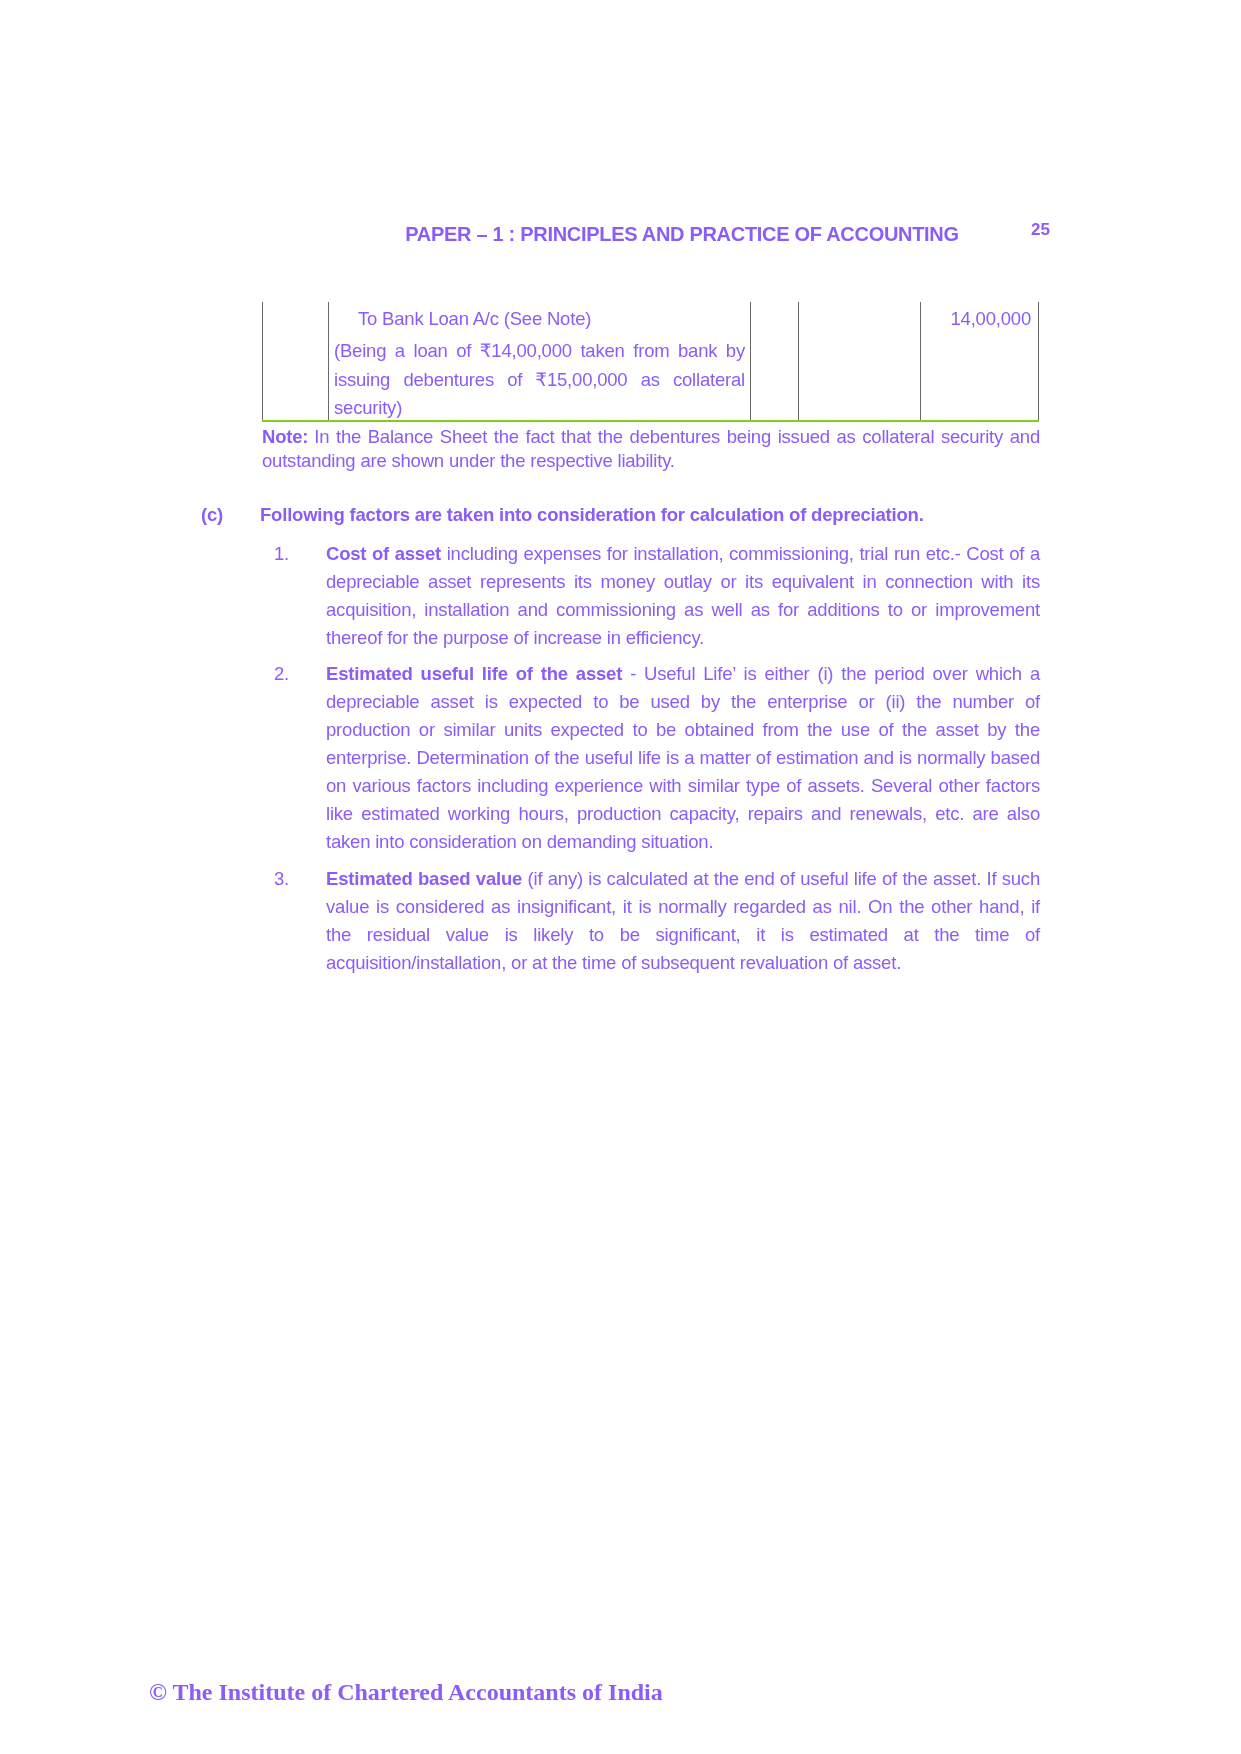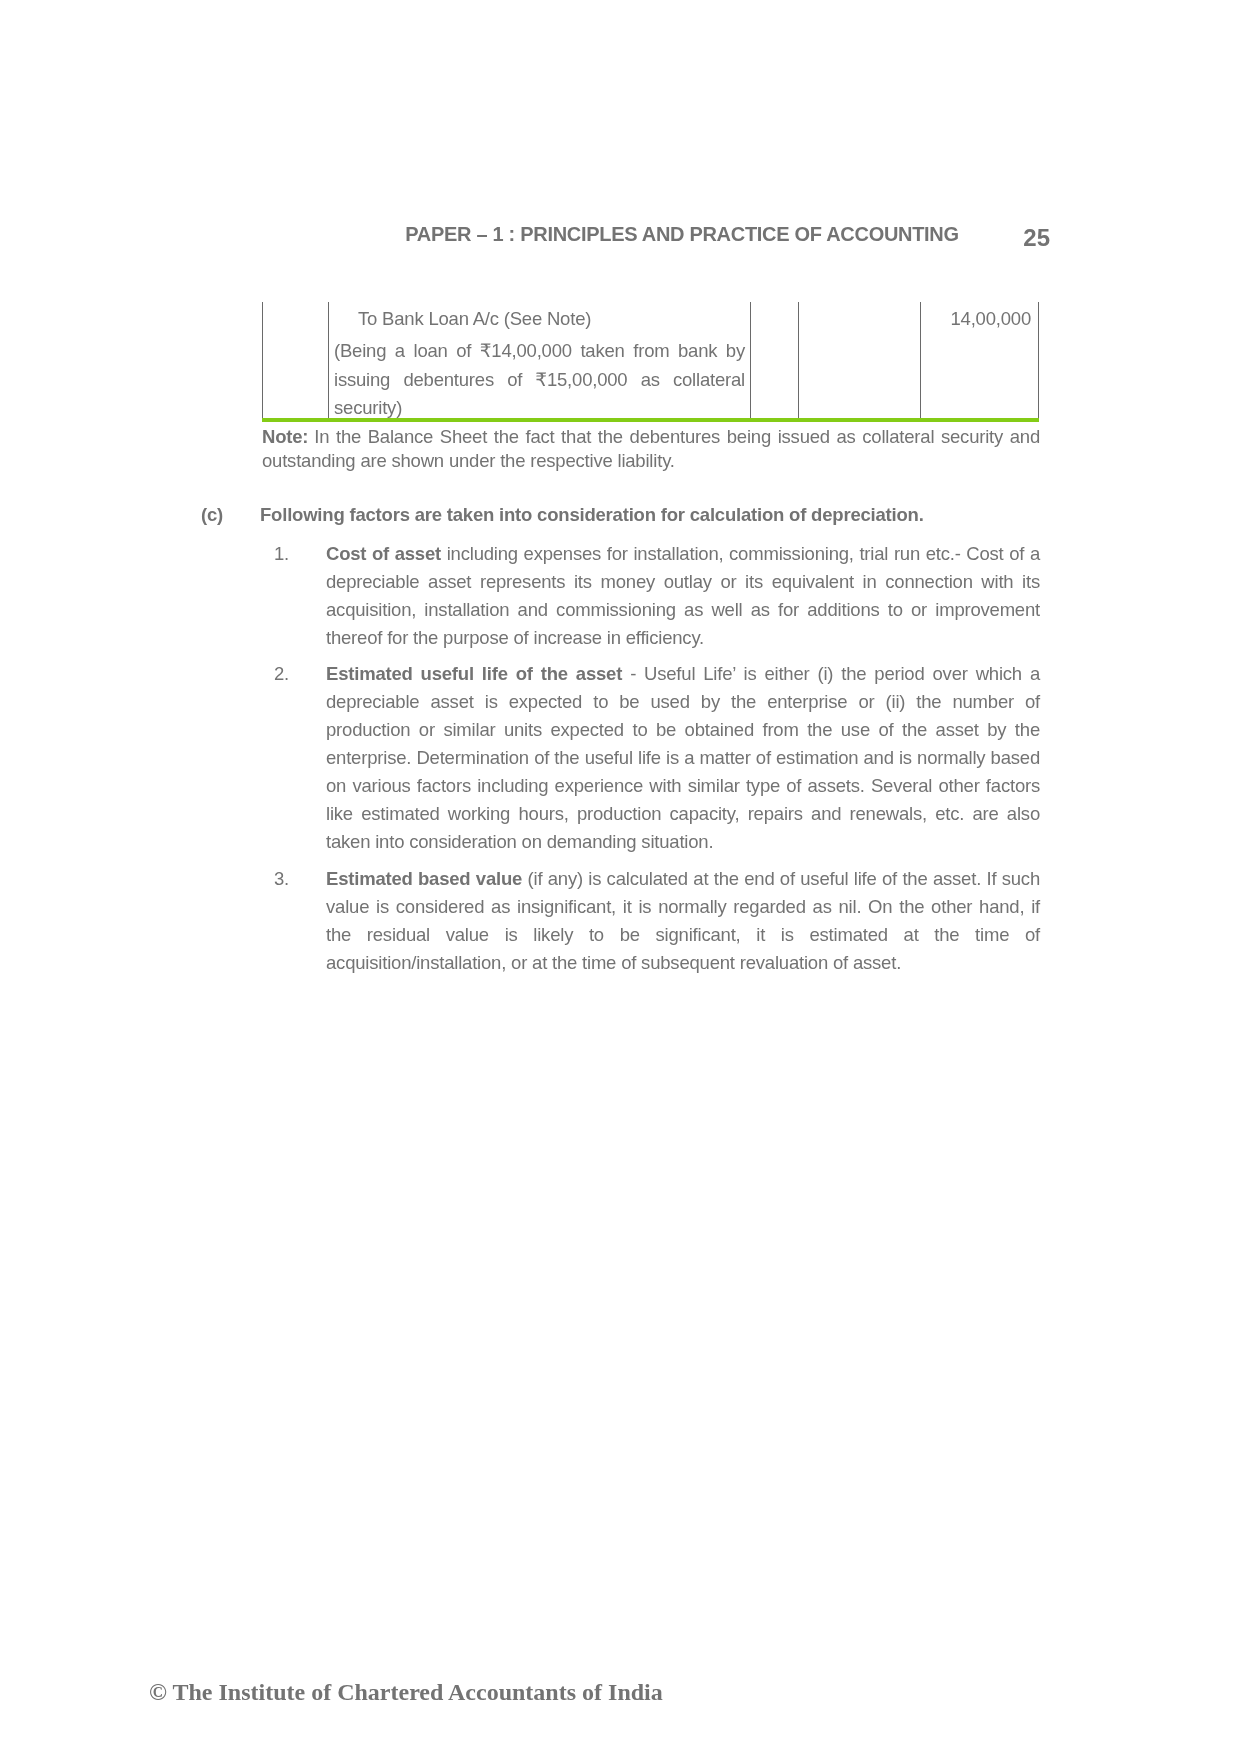--- a/index.html
+++ b/index.html
@@ -1,38 +1,38 @@
 <!DOCTYPE html>
 <html><head>
 <meta charset="utf-8">
 <style>
   html,body{margin:0;padding:0;background:#ffffff;}
   .page{
     position:relative;
     width:1241px;height:1754px;
     background:#ffffff;
     font-family:"Liberation Sans","DejaVu Sans",sans-serif;
-    color:#737373;
+    color:#8b5cf6;
     overflow:hidden;
   }
   
   .hdr-title{
     position:absolute;top:220px;left:342px;width:680px;
     font-size:20px;font-weight:bold;line-height:28px;
     text-align:center;letter-spacing:-0.3px;white-space:nowrap;
   }
   .hdr-pagenum{
-    position:absolute;top:224px;left:990px;width:60px;
-    font-size:24px;font-weight:bold;line-height:28px;text-align:right;
+    position:absolute;top:216px;left:990px;width:60px;
+    font-size:17px;font-weight:bold;line-height:28px;text-align:right;
   }
   
   .jtable{
     position:absolute;left:262px;top:302px;width:777px;height:120px;
     display:flex;box-sizing:border-box;
-    border-bottom:4px solid #84cc16;
+    border-bottom:2px solid #84cc16;
     font-size:18.5px;line-height:28px;letter-spacing:-0.2px;
   }
   .jcell{box-sizing:border-box;border-left:1px solid #6a6a6a;height:100%;}
   .jc-date{width:66px;}
   .jc-part{width:422px;padding:3px 5px 0 5px;}
   .jc-lf{width:48px;}
   .jc-dr{width:122px;}
   .jc-cr{width:119px;border-right:1px solid #6a6a6a;text-align:right;padding:3px 7px 0 0;}
   .part-line1{padding-left:24px;}
   .part-narr{text-align:justify;margin-top:4px;line-height:28.5px;}

